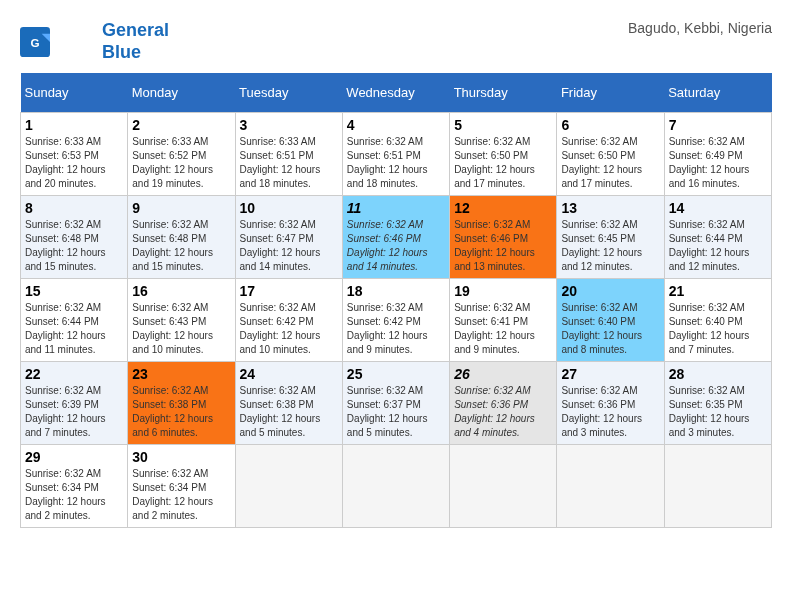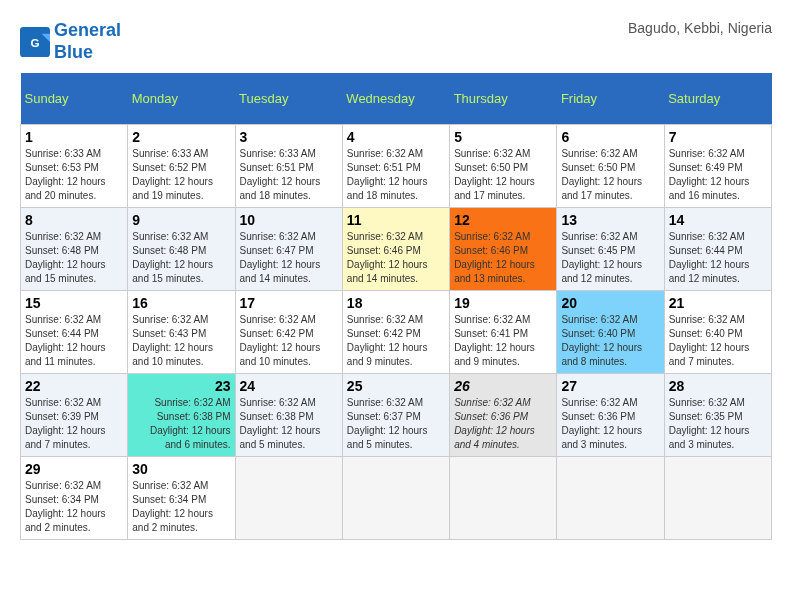--- a/index.html
+++ b/index.html
@@ -18,20 +18,21 @@
     }
     .logo {
       display: flex;
       align-items: center;
     }
     .logo-text {
       font-size: 18px;
       font-weight: bold;
       color: #333;
       line-height: 1.2;
+      margin-left: 48px;
     }
     .logo-text span {
       color: #1a6bba;
     }
     .logo-icon {
       width: 30px;
       height: 30px;
       margin-right: 4px;
     }
     .title-block {
@@ -46,22 +47,22 @@
       font-size: 14px;
       color: #555;
     }
     table {
       width: 100%;
       border-collapse: collapse;
       font-size: 11px;
     }
     th {
       background-color: #2a6bbf;
-      color: #bef264;
-      padding: 18px 4px;
+      color: #ffffff;
+      padding: 12px 4px;
       text-align: left;
       font-size: 13px;
       font-weight: normal;
     }
     td {
       border: 1px solid #ccc;
       vertical-align: top;
       padding: 4px;
       height: 80px;
       width: calc(100% / 7);
@@ -203,21 +204,21 @@
         </td>
         <td style="background: rgb(238, 243, 250);">
           <span class="day-num">10</span>
         <div class="day-detail">
           Sunrise: 6:32 AM<br>
           Sunset: 6:47 PM<br>
           Daylight: 12 hours<br>
           and 14 minutes.
         </div>
         </td>
-        <td style="background: #fef9c3;">
+        <td style="background: #7dd3fc; font-style: italic;">
           <span class="day-num">11</span>
         <div class="day-detail">
           Sunrise: 6:32 AM<br>
           Sunset: 6:46 PM<br>
           Daylight: 12 hours<br>
           and 14 minutes.
         </div>
         </td>
         <td style="background: #f97316;">
           <span class="day-num">12</span>
@@ -315,21 +316,21 @@
       <tr>
         <td style="background: rgb(238, 243, 250);">
           <span class="day-num">22</span>
         <div class="day-detail">
           Sunrise: 6:32 AM<br>
           Sunset: 6:39 PM<br>
           Daylight: 12 hours<br>
           and 7 minutes.
         </div>
         </td>
-        <td style="background: #5eead4; text-align: right;">
+        <td style="background: #f97316;">
           <span class="day-num">23</span>
         <div class="day-detail">
           Sunrise: 6:32 AM<br>
           Sunset: 6:38 PM<br>
           Daylight: 12 hours<br>
           and 6 minutes.
         </div>
         </td>
         <td style="background: rgb(238, 243, 250); margin-left: 9px;">
           <span class="day-num">24</span>

